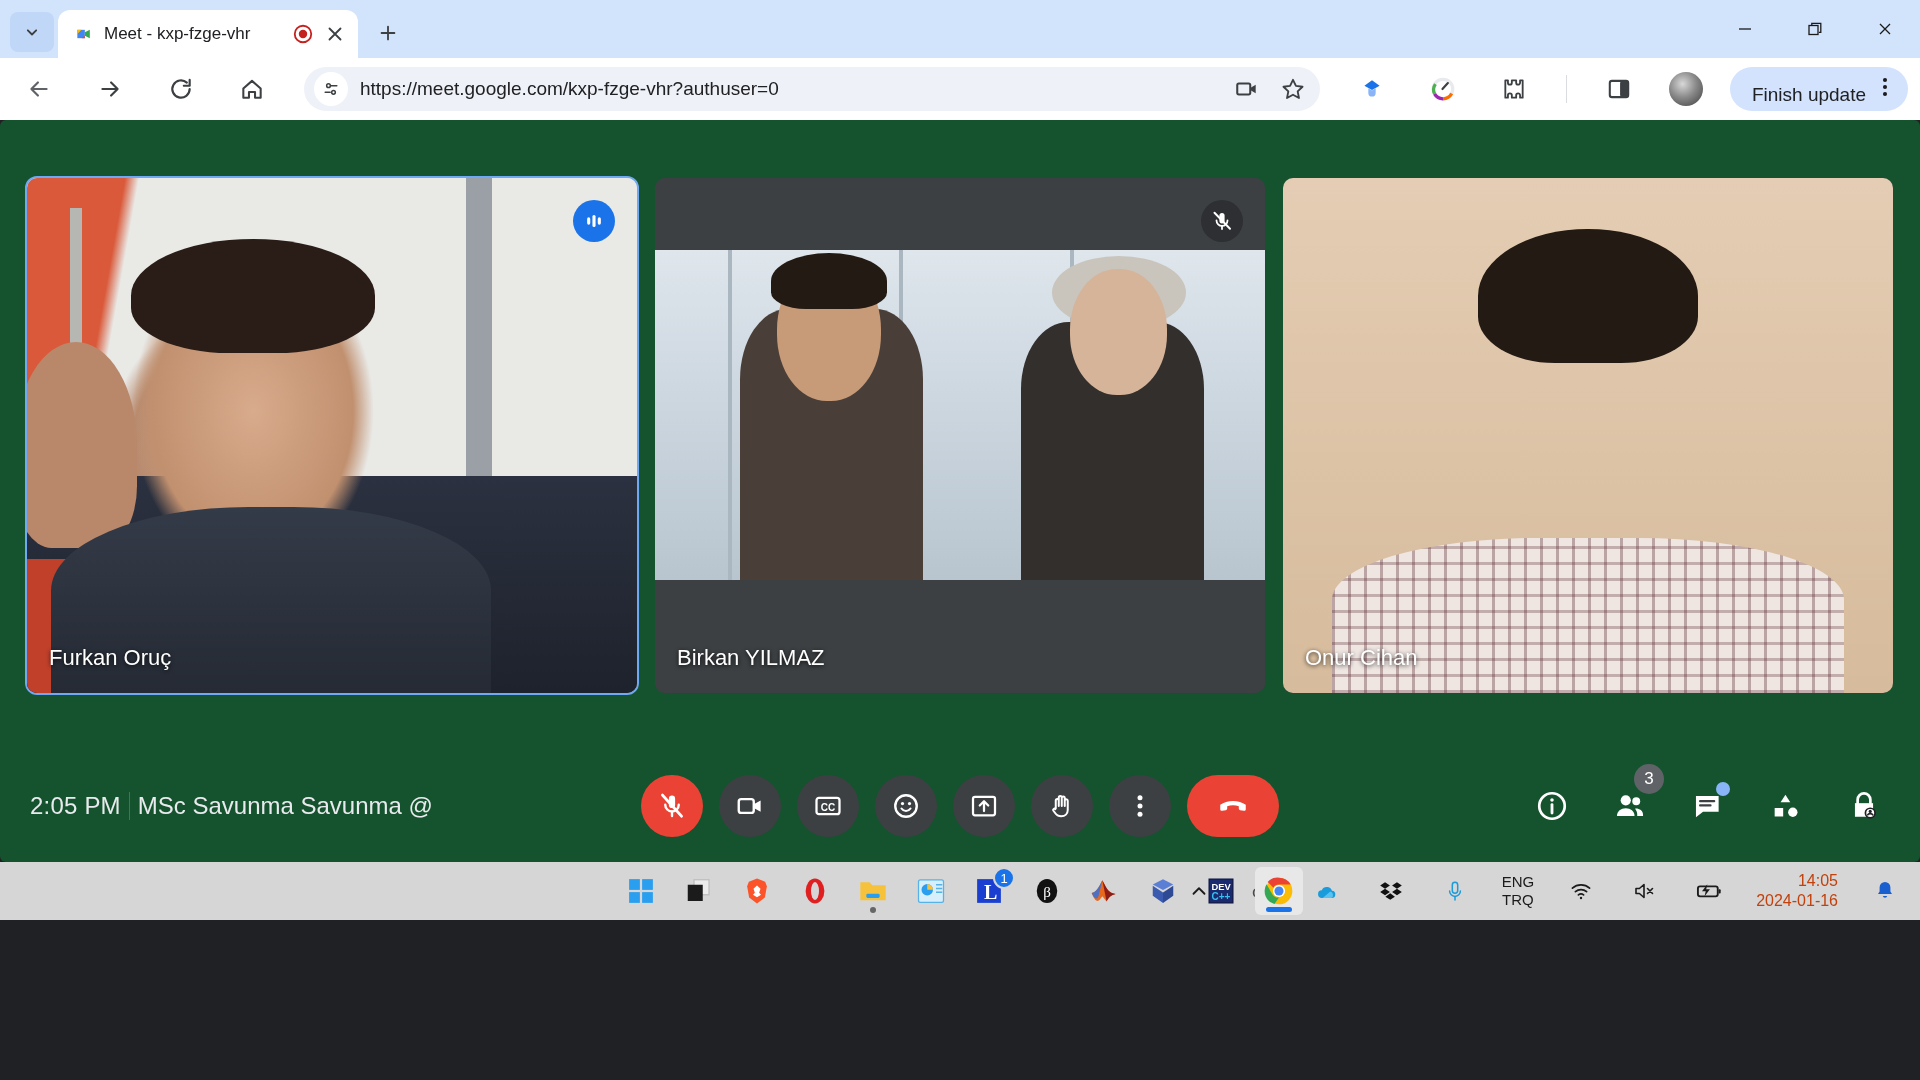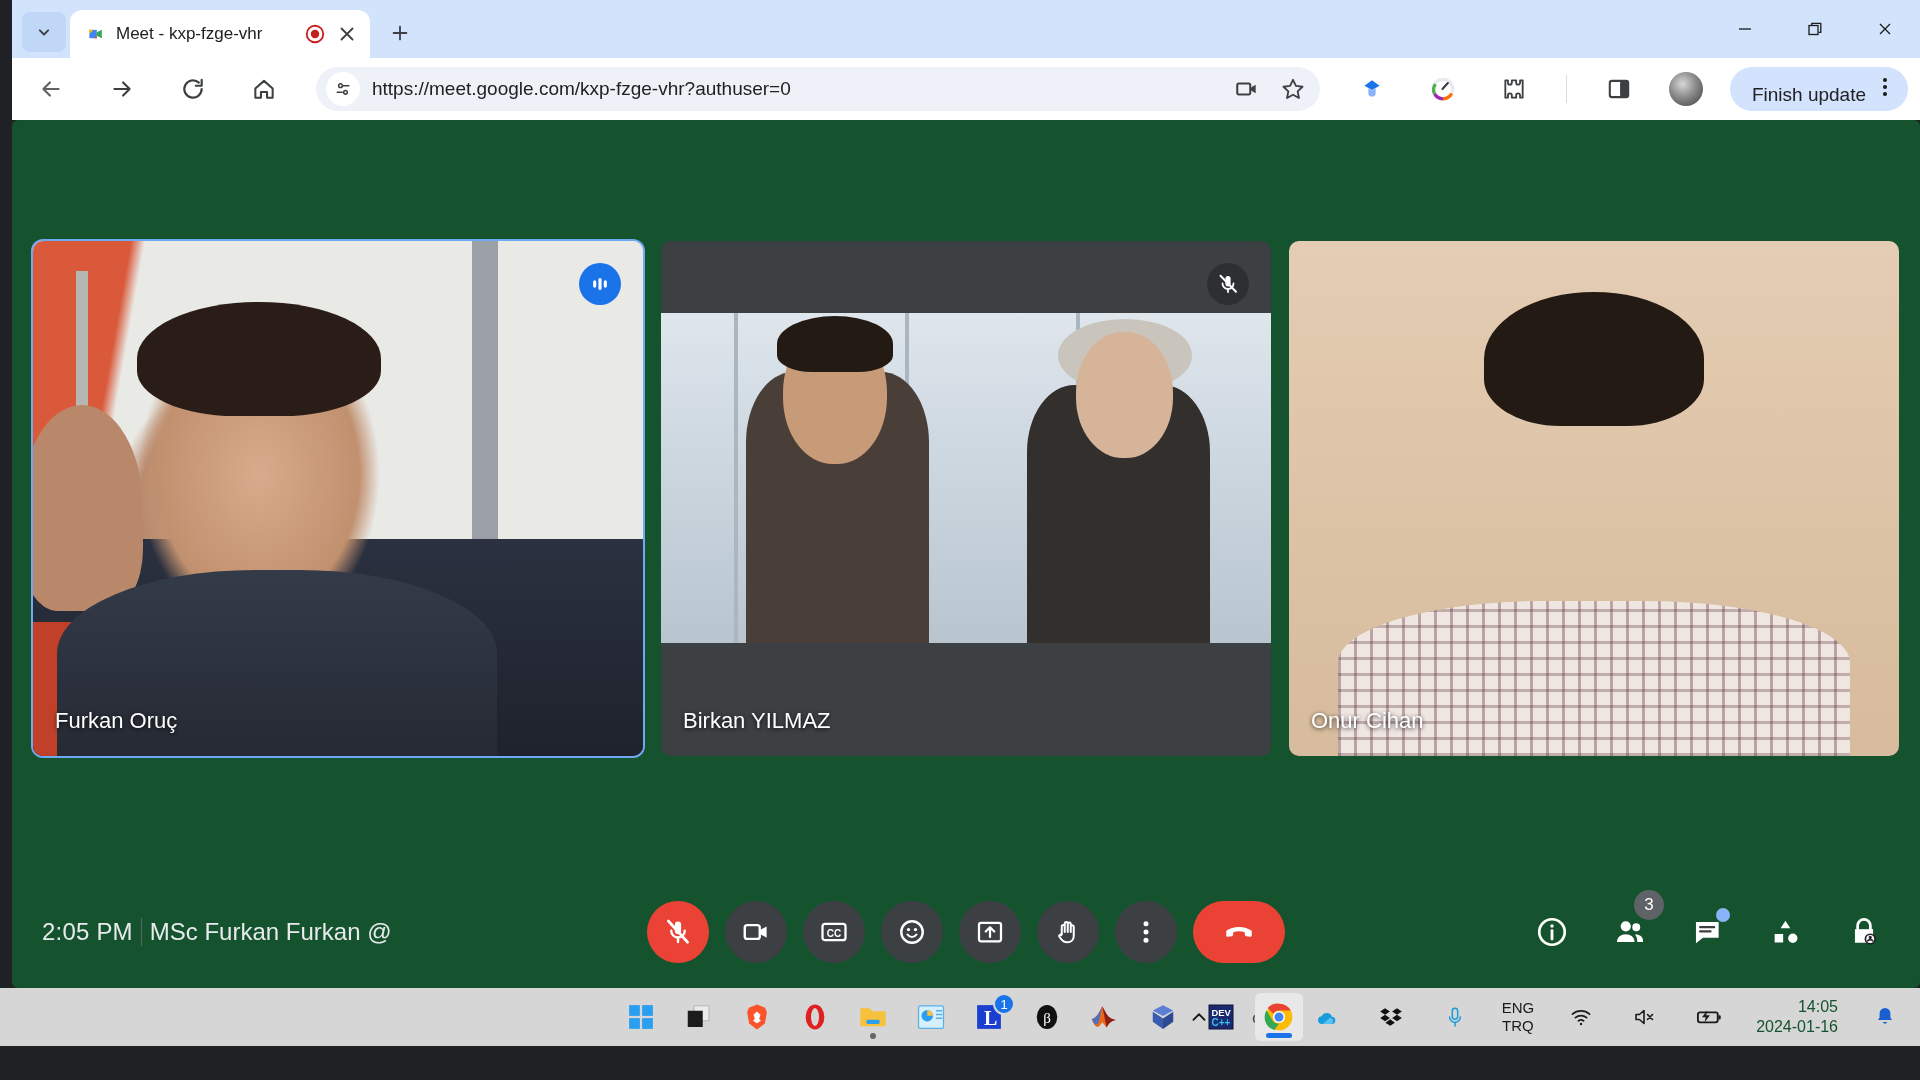--- a/index.html
+++ b/index.html
@@ -4,21 +4,21 @@
 <style>
   * { box-sizing: border-box; margin: 0; padding: 0; }
   html, body {
     width: 1920px; height: 1080px;
     overflow: hidden;
     font-family: "Liberation Sans", sans-serif;
     background: #202124;
   }
 
   
-  .browser { width: 1920px; height: 988px; display: flex; flex-direction: column; padding-left: 12px; }
+  .browser { width: 1920px; height: 862px; display: flex; flex-direction: column; }
 
   
   .tabstrip {
     height: 58px; background: #d2e3fc;
     display: flex; align-items: flex-end; position: relative;
     padding-left: 6px;
   }
   .tabsearch {
     width: 44px; height: 40px; margin: 0 4px 6px 4px;
     border-radius: 8px; background: #c0d7f7;
@@ -274,21 +274,21 @@
   }
   .tray {
     margin-left: auto; display: flex; align-items: center; gap: 30px;
     padding-right: 18px;
   }
   .tray-ico { width: 34px; height: 34px; display:flex; align-items:center; justify-content:center; }
   .lang {
     font-size: 15px; line-height: 18px; color: #1b1b1b; text-align: center;
   }
   .clock {
-    font-size: 16px; line-height: 20px; color: #14532d; text-align: right;
+    font-size: 16px; line-height: 20px; color: #c2410c; text-align: right;
   }
 </style>
 </head>
 <body>
 
 <div class="browser">
 
   <div class="tabstrip">
     <div class="tabsearch">
       <svg width="20" height="20" viewBox="0 0 24 24">
@@ -491,21 +491,21 @@
             <div class="shirt"></div>
         </div>
         <div class="tile-name">Onur Cihan</div>
       </div>
     </div>
 
     <div class="meetbar">
       <div class="mb-left">
         <span class="mb-time">2:05 PM</span>
         <span class="mb-sep"></span>
-        <span class="mb-title">MSc Furkan Furkan @</span>
+        <span class="mb-title">MSc Savunma Savunma @</span>
       </div>
 
       <div class="mb-center">
         <div class="ctl danger">
           <svg width="30" height="30" viewBox="0 0 24 24">
               <path d="M12 3.6a2.5 2.5 0 0 1 2.5 2.5v5a2.5 2.5 0 0 1-5 0v-5A2.5 2.5 0 0 1 12 3.6z" fill="#fff"></path>
               <path d="M6.6 11a5.4 5.4 0 0 0 10.8 0" fill="none" stroke="#fff" stroke-width="1.9" stroke-linecap="round"></path>
               <path d="M12 16.5V20" stroke="#fff" stroke-width="1.9" stroke-linecap="round"></path>
               <path d="M4.3 3.2l15.4 17" stroke="#fff" stroke-width="2.1" stroke-linecap="round"></path>
             </svg>

